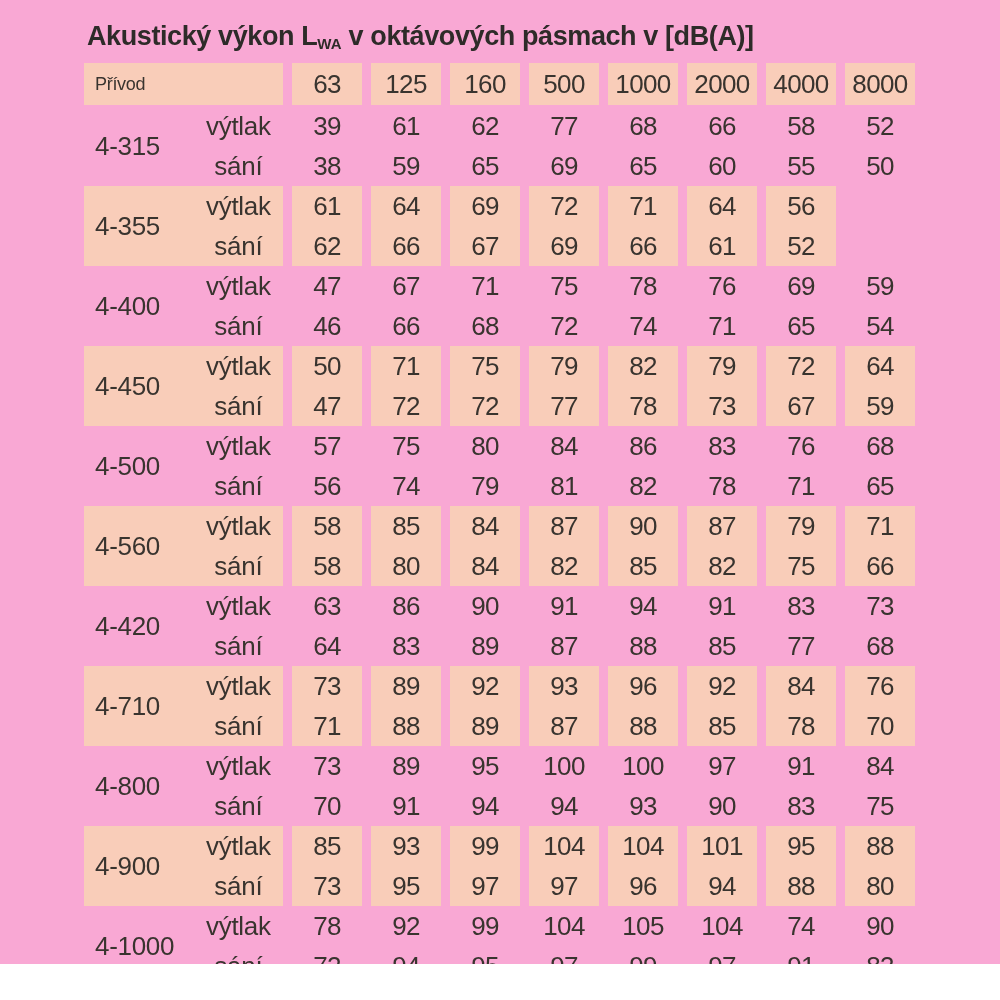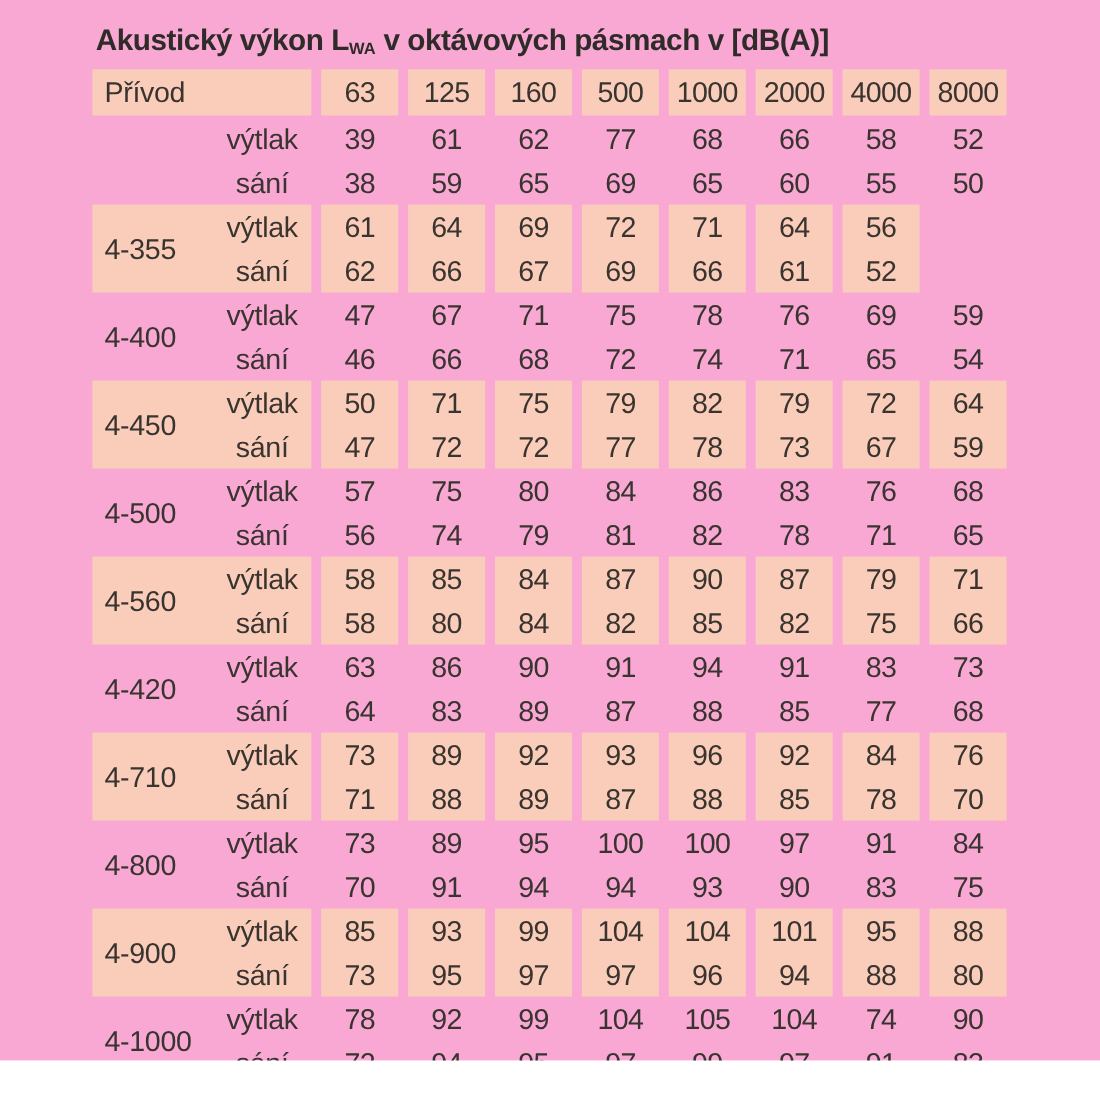--- a/index.html
+++ b/index.html
@@ -27,21 +27,21 @@
 
   
   .header-row{height:42px;margin-bottom:1px;}
   .label-block{width:199px;flex:0 0 199px;position:relative;}
   .vblock{width:70px;flex:0 0 70px;margin-left:9px;}
 
   .header-row .label-block,
   .header-row .vblock{background:var(--shade);}
   .header-label{
     line-height:42px;padding-left:11px;
-    font-size:26px;color:#39342f;letter-spacing:-0.3px;
+    font-size:18px;color:#39342f;letter-spacing:-0.3px;
   }
   .header-num{
     line-height:42px;text-align:center;
     font-size:26px;color:#39342f;letter-spacing:-0.6px;
   }
 
   
   .group{height:80px;}
   .group.shaded .label-block,
   .group.shaded .vblock{background:var(--shade);}
@@ -98,20 +98,21 @@
           <div class="header-num">4000</div>
         </div>
         <div class="vblock">
           <div class="header-num">8000</div>
         </div>
       </div>
 
     <div id="groups-mount">
         <div class="flexrow group">
           <div class="label-block">
+            <div class="model-label">4-315</div>
             <div class="sublabels">
               <div class="sublabel">výtlak</div>
               <div class="sublabel">sání</div>
             </div>
           </div>
           <div class="vblock">
             <div class="vcell">39</div>
             <div class="vcell">38</div>
           </div>
           <div class="vblock">

